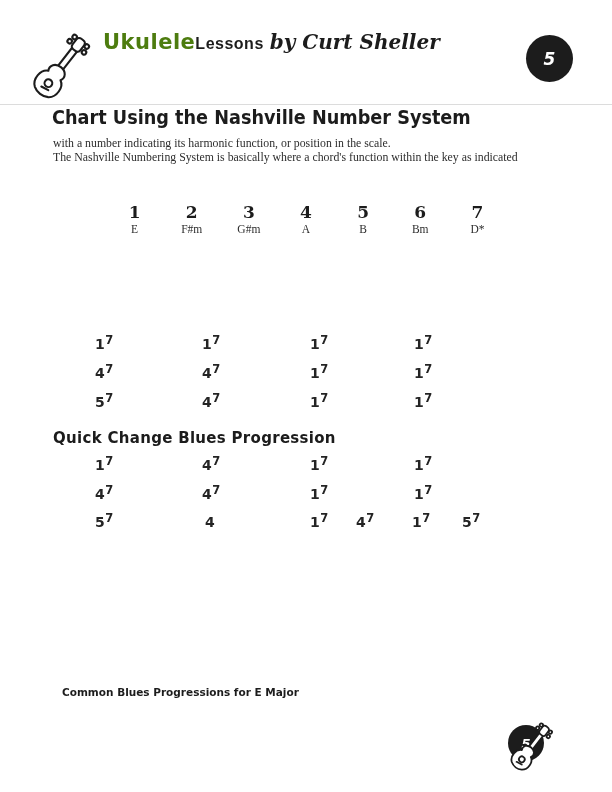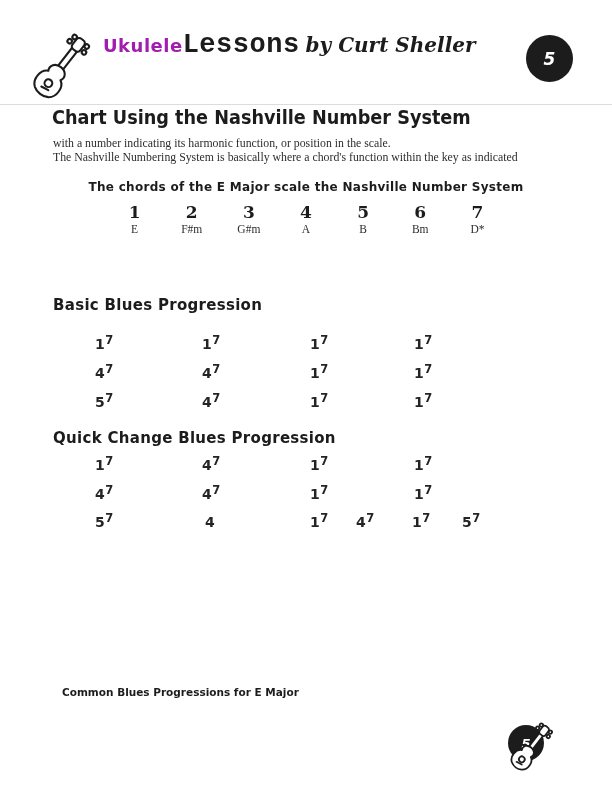--- a/index.html
+++ b/index.html
@@ -3,22 +3,22 @@
 <meta charset="utf-8">
 <style>
   html,body{margin:0;padding:0;background:#ffffff;}
   .page{
     position:relative;width:612px;height:792px;background:#ffffff;
     font-family:"Liberation Serif", serif;color:#2d2d2d;overflow:hidden;
   }
   
   .uke-logo{position:absolute;left:26px;top:20px;}
   .brand{position:absolute;left:103px;top:30px;white-space:nowrap;}
-  .brand .gray{font-family:"DejaVu Sans",sans-serif;font-weight:700;font-size:18px;color:#a21caf;letter-spacing:.5px;}
-  .brand .black{font-family:Liberation Mono, monospace;font-weight:700;font-size:27px;color:#1c1c1c;letter-spacing:.5px;margin-top:32px;}
+  .brand .gray{font-family:"DejaVu Sans",sans-serif;font-weight:700;font-size:21px;color:#4d7c0f;letter-spacing:.5px;}
+  .brand .black{font-family:Liberation Sans, sans-serif;font-weight:700;font-size:16px;color:#1c1c1c;letter-spacing:.5px;margin-top:32px;}
   .brand .script{font-family:"DejaVu Serif",serif;font-style:italic;font-weight:700;font-size:20px;color:#1c1c1c;margin-left:6px;}
   .brand-urls{position:absolute;left:105px;top:58px;font-family:"DejaVu Sans",sans-serif;font-weight:700;font-size:11.5px;color:#1c1c1c;}
   .page-circle{
     position:absolute;left:526px;top:35px;width:47px;height:47px;border-radius:50%;
     background:#1c1c1c;color:#ffffff;display:flex;align-items:center;justify-content:center;
     font-family:"DejaVu Sans",sans-serif;font-style:italic;font-weight:700;font-size:17px;
   }
   .divider{position:absolute;left:0;top:104px;width:612px;height:1px;background:#dcdcdc;}
   
   .doc-title{
@@ -89,21 +89,20 @@
   </div>
 
   <div class="divider"></div>
 
   <h1 class="doc-title">Chart Using the Nashville Number System</h1>
   <div class="intro">
     <div>with a number indicating its harmonic function, or position in the scale.</div>
     <div>The Nashville Numbering System is basically where a chord's function within the key as indicated</div>
   </div>
 
-  <div class="scale-heading">The chords of the E Major scale the Nashville Number System</div>
 
   <div class="scale-row">
     <div class="scale-col">
       <div class="scale-degree">1</div>
       <div class="scale-chord">E</div>
     </div>
     <div class="scale-col">
       <div class="scale-degree">2</div>
       <div class="scale-chord">F#m</div>
     </div>
@@ -125,21 +124,20 @@
     </div>
     <div class="scale-col">
       <div class="scale-degree">7</div>
       <div class="scale-chord">D*</div>
     </div>
   </div>
 
   <div class="footnote">
   </div>
 
-  <h2 class="section-heading" style="top:296px">Basic Blues Progression</h2>
 
   <div class="crow" style="top:334px">
     <span class="chord" style="left:95px"><span class="cb">1</span><span class="cs">7</span></span>
     <span class="chord" style="left:202px"><span class="cb">1</span><span class="cs">7</span></span>
     <span class="chord" style="left:310px"><span class="cb">1</span><span class="cs">7</span></span>
     <span class="chord" style="left:414px"><span class="cb">1</span><span class="cs">7</span></span>
   </div>
   <div class="crow" style="top:363px">
     <span class="chord" style="left:95px"><span class="cb">4</span><span class="cs">7</span></span>
     <span class="chord" style="left:202px"><span class="cb">4</span><span class="cs">7</span></span>

